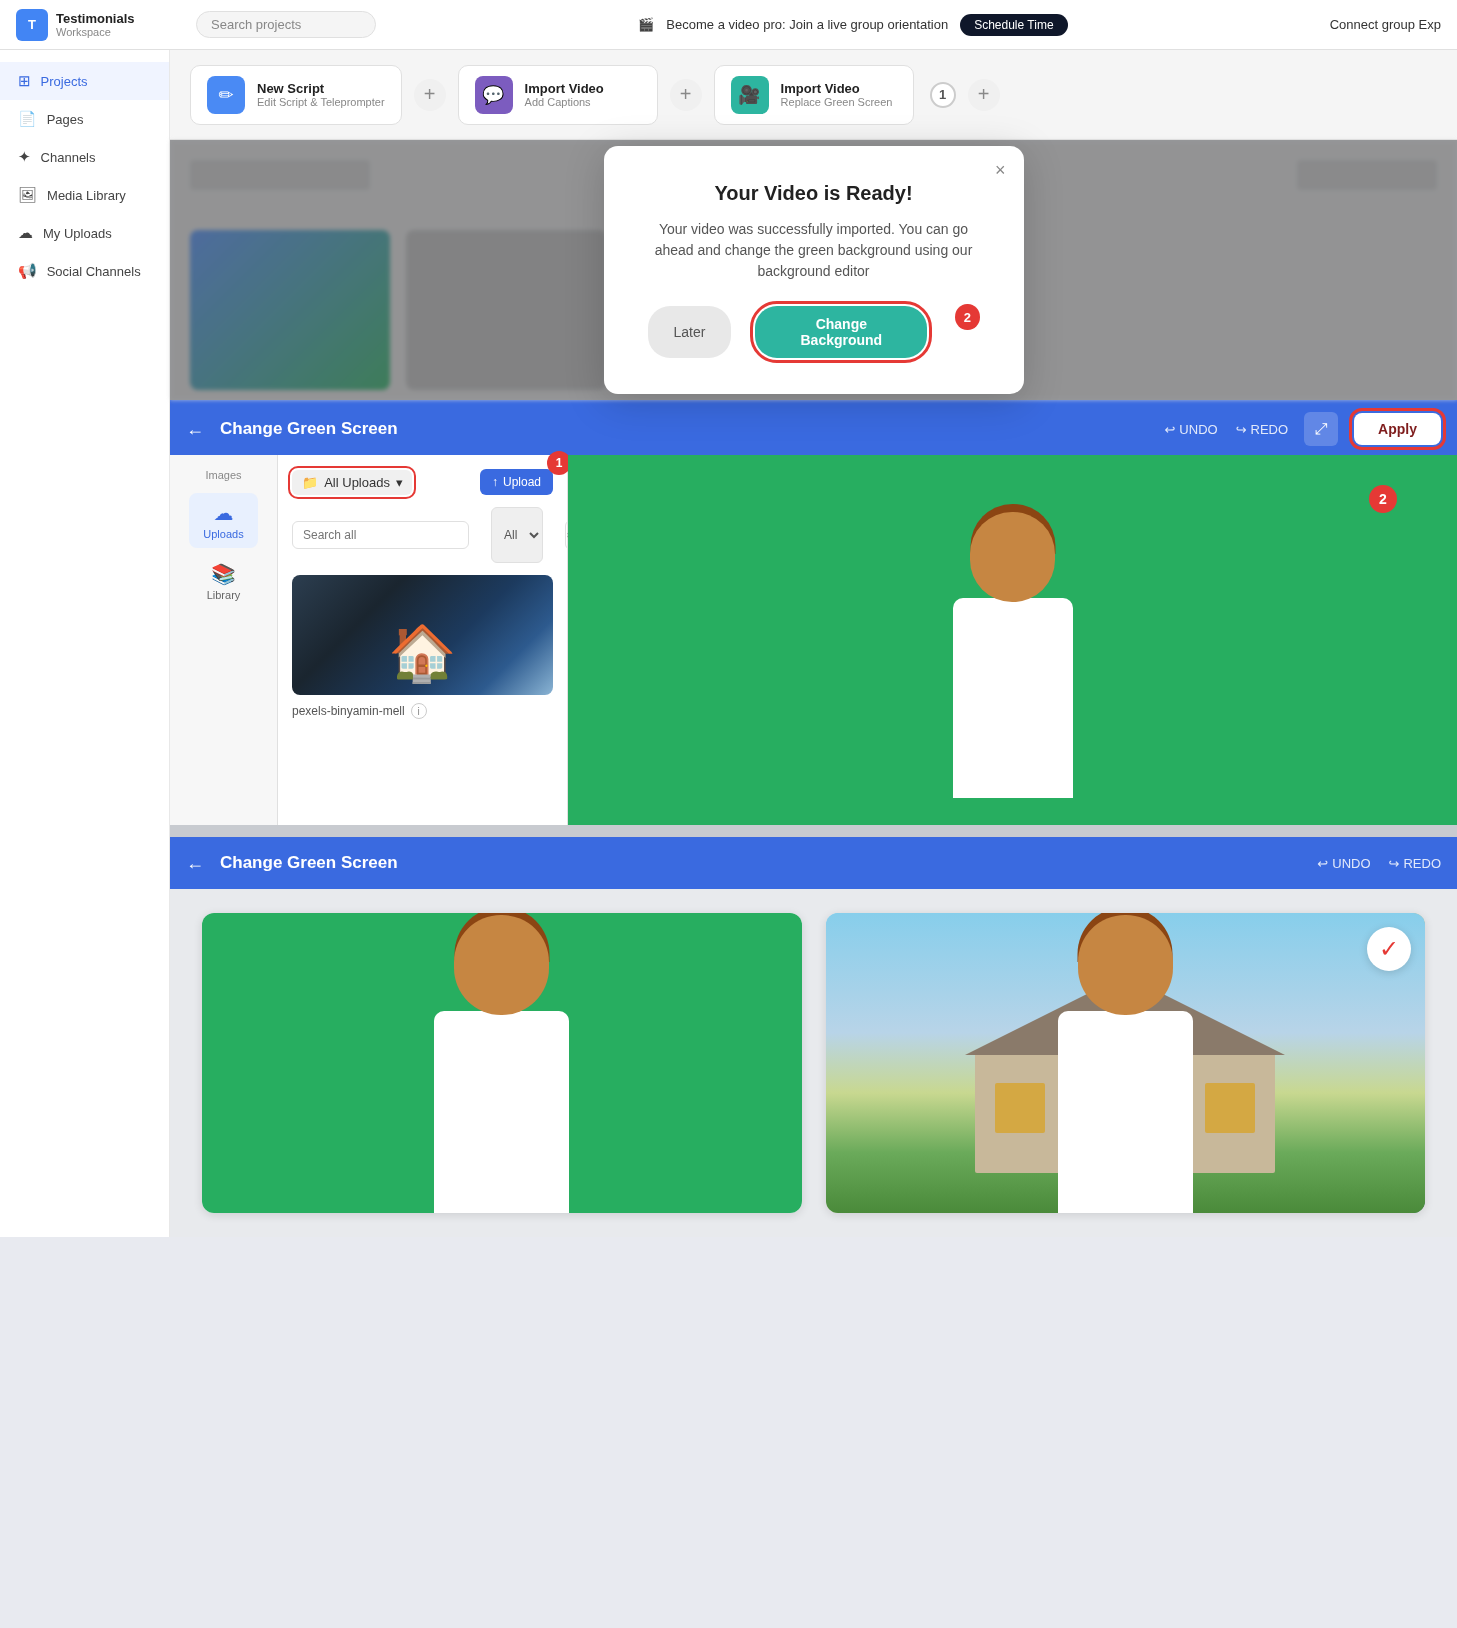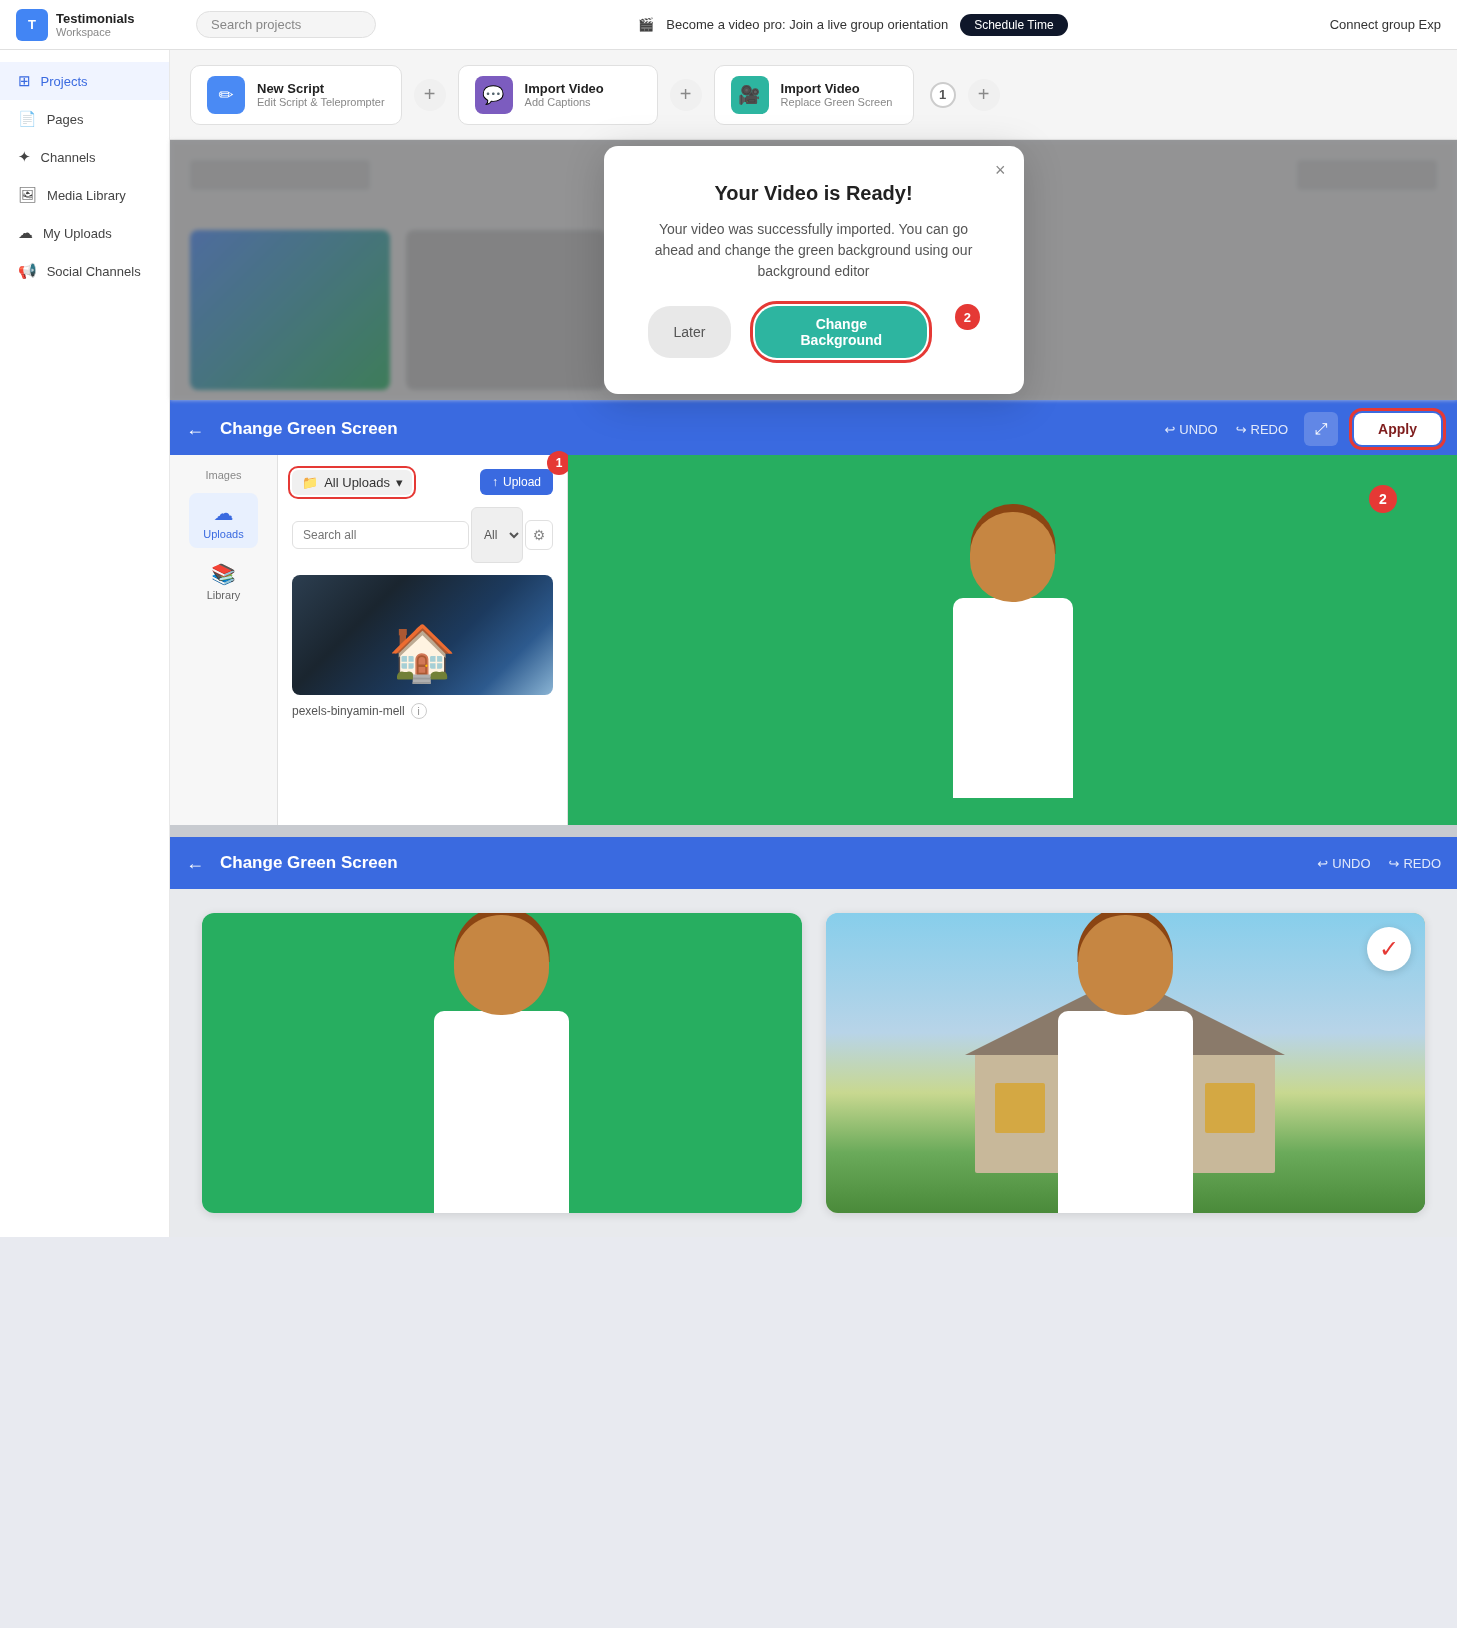--- a/index.html
+++ b/index.html
@@ -318,21 +318,21 @@
       padding: 6px 12px;
       font-size: 12px;
       cursor: pointer;
       display: flex;
       align-items: center;
       gap: 5px;
     }
     .search-filter-row {
       display: flex;
       align-items: center;
-      gap: 2px;
+      gap: 22px;
       margin-bottom: 12px;
     }
     .search-input {
       flex: 1;
       border: 1px solid #e0e0e0;
       border-radius: 6px;
       padding: 6px 10px;
       font-size: 12px;
       color: #bbb;
     }

